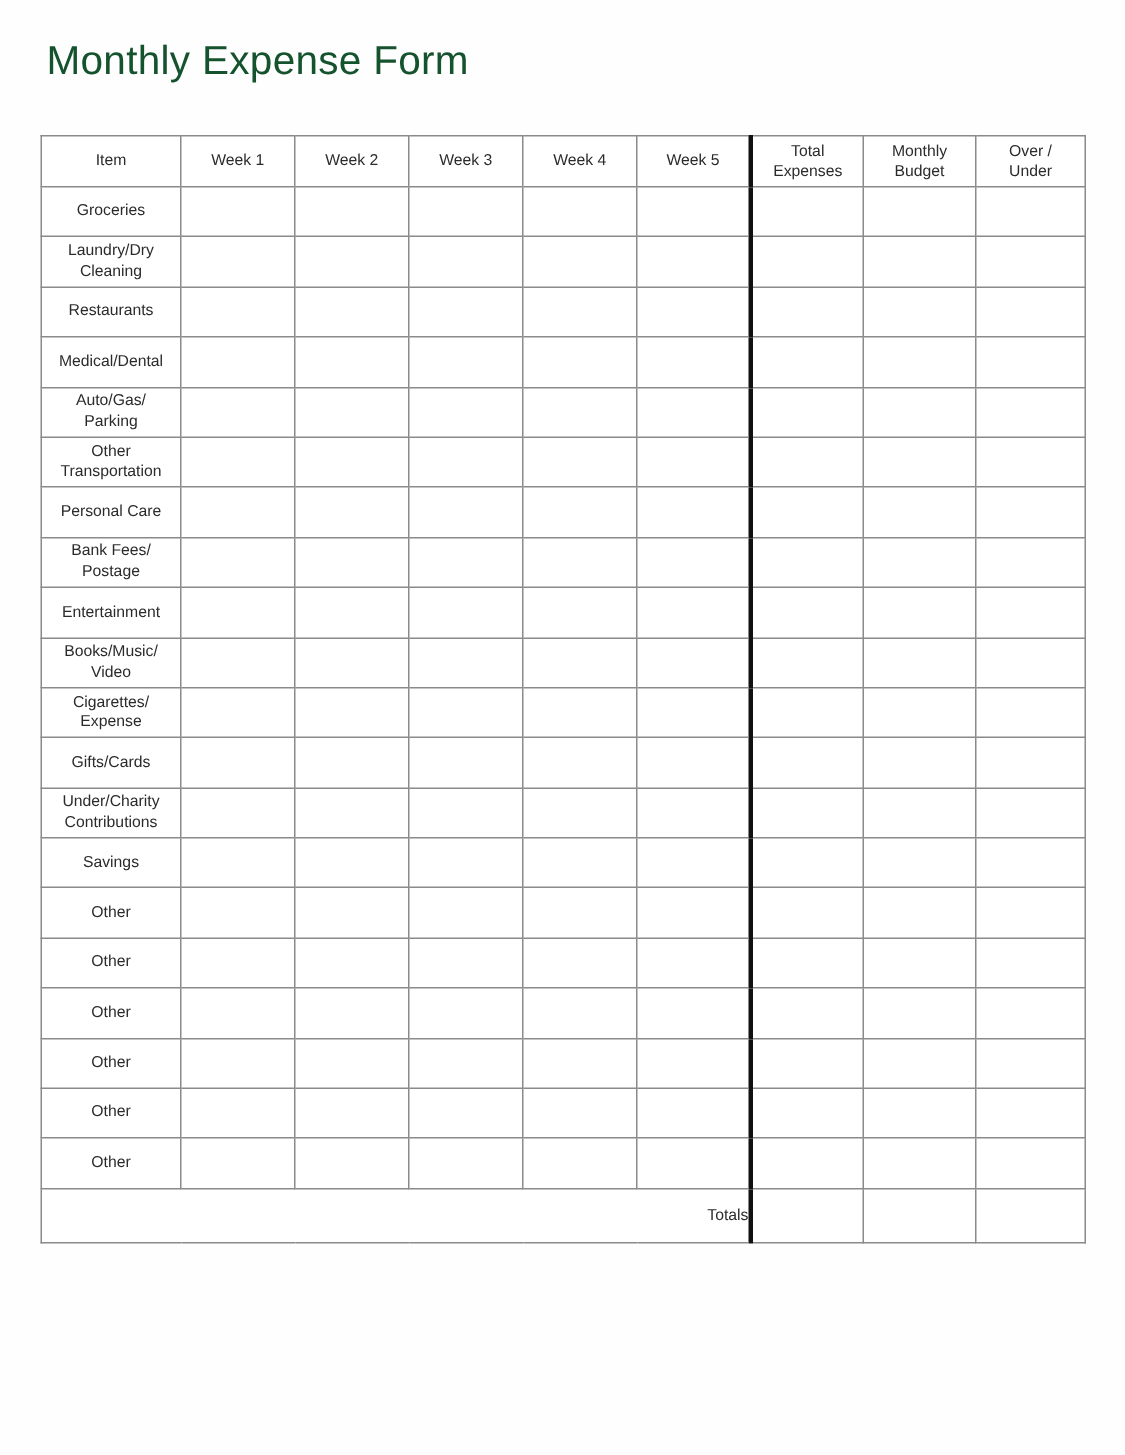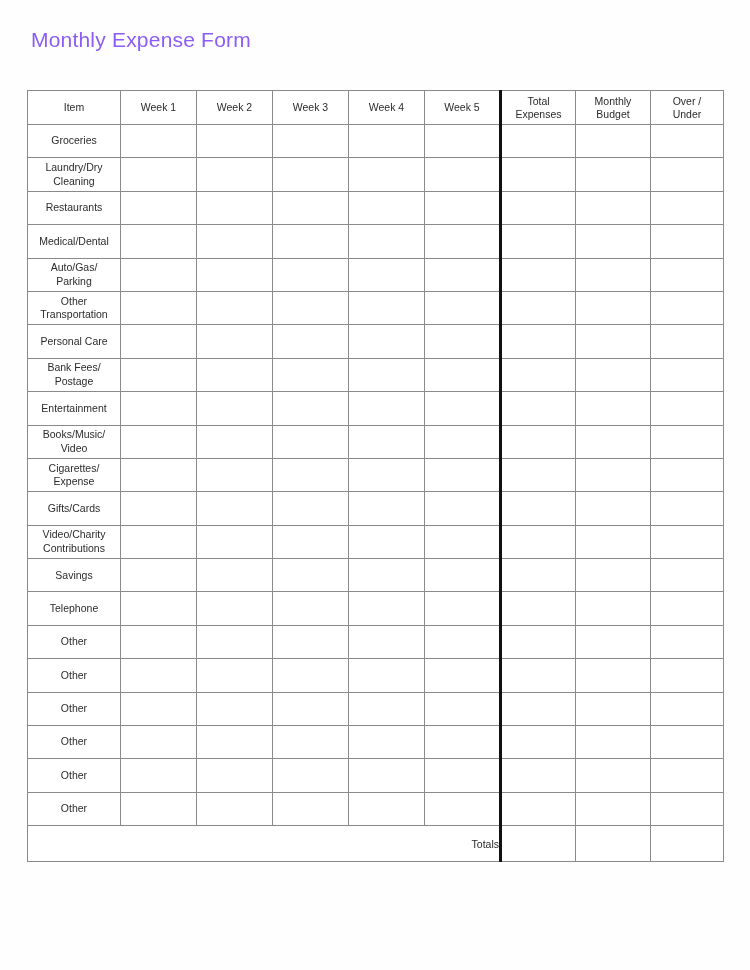--- a/index.html
+++ b/index.html
@@ -22,24 +22,24 @@
     width: 750px;
     height: 970px;
     background: #fefefe;
   }
 
   
   .form-title {
     position: absolute;
     left: 31px;
     top: 27px;
-    font-size: 21px;
+    font-size: 27px;
     font-weight: 400;
     letter-spacing: 0.2px;
-    color: #8b5cf6;
+    color: #14532d;
     white-space: nowrap;
     line-height: 26px;
   }
 
   
   .table-wrap {
     position: absolute;
     left: 27px;
     top: 58px;
     width: 692px;
@@ -334,48 +334,35 @@
             <td class="data-cell"></td>
             <td class="data-cell"></td>
             <td class="data-cell"></td>
             <td class="data-cell"></td>
             <td class="data-cell sep-left"></td>
             <td class="data-cell"></td>
             <td class="data-cell"></td>
           </tr>
           <tr>
             <td class="item-cell">
-              <span class="il">Video/Charity</span>
+              <span class="il">Under/Charity</span>
               <span class="il">Contributions</span>
             </td>
             <td class="data-cell"></td>
             <td class="data-cell"></td>
             <td class="data-cell"></td>
             <td class="data-cell"></td>
             <td class="data-cell"></td>
             <td class="data-cell sep-left"></td>
             <td class="data-cell"></td>
             <td class="data-cell"></td>
           </tr>
           <tr>
             <td class="item-cell">
               <span class="il">Savings</span>
-            </td>
-            <td class="data-cell"></td>
-            <td class="data-cell"></td>
-            <td class="data-cell"></td>
-            <td class="data-cell"></td>
-            <td class="data-cell"></td>
-            <td class="data-cell sep-left"></td>
-            <td class="data-cell"></td>
-            <td class="data-cell"></td>
-          </tr>
-          <tr>
-            <td class="item-cell">
-              <span class="il">Telephone</span>
             </td>
             <td class="data-cell"></td>
             <td class="data-cell"></td>
             <td class="data-cell"></td>
             <td class="data-cell"></td>
             <td class="data-cell"></td>
             <td class="data-cell sep-left"></td>
             <td class="data-cell"></td>
             <td class="data-cell"></td>
           </tr>

